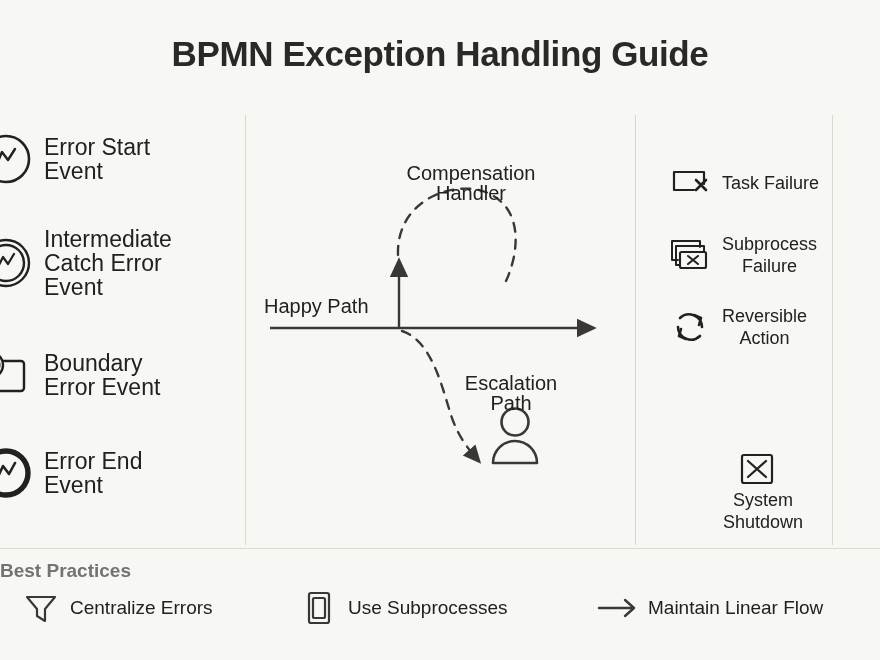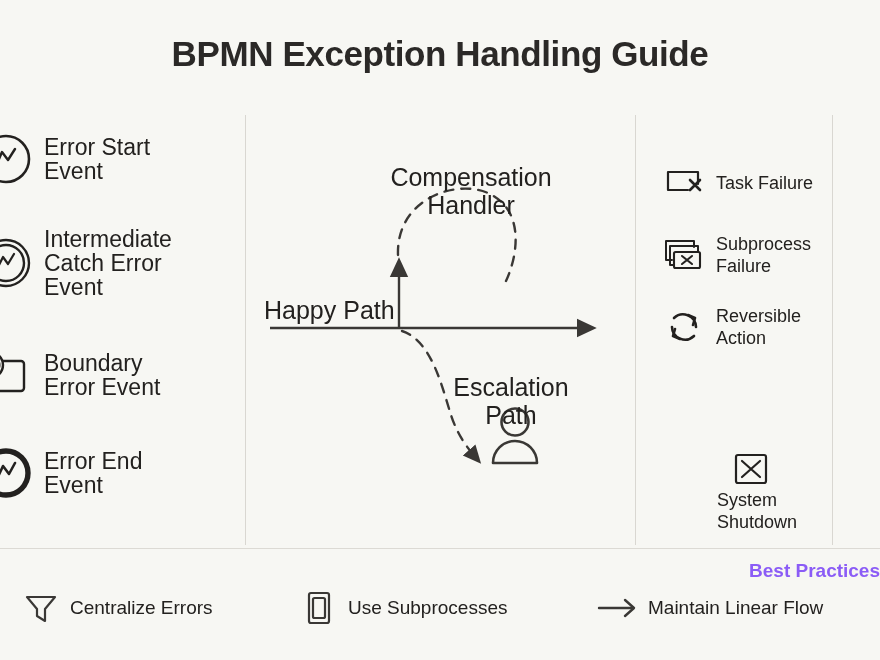--- a/index.html
+++ b/index.html
@@ -102,22 +102,22 @@
   
   #col-flow {
     position: absolute;
     left: 246px;
     top: 115px;
     width: 389px;
     height: 430px;
   }
   .flow-label {
     position: absolute;
-    font-size: 25px;
-    line-height: 28px;
+    font-size: 20px;
+    line-height: 20px;
     font-weight: 500;
     color: #23211f;
     text-align: center;
     white-space: pre-line;
   }
   #flow-label-compensation {
     top: 48px;
     left: 120px;
     width: 210px;
   }
@@ -135,22 +135,23 @@
 
   
   #col-triggers {
     position: absolute;
     left: 636px;
     top: 115px;
     width: 196px;
     height: 430px;
   }
   #col-triggers .legend-row {
-    left: 28px;
+    left: 34px;
     width: 186px;
+    text-align: center;
   }
   #col-triggers .legend-icon {
     width: 40px;
     height: 40px;
     margin-right: 12px;
   }
   #col-triggers .legend-label { font-size: 18px; line-height: 22px; }
 
   .tr-0 { top: 48px; }
   .tr-1 { top: 118px; }
@@ -190,24 +191,24 @@
     left: 0;
     top: 549px;
     width: 880px;
     height: 111px;
   }
   #footer-title {
     position: absolute;
     top: 11px;
     left: 0;
     width: 880px;
-    text-align: right;
+    text-align: left;
     font-size: 19px;
     font-weight: bold;
-    color: #8b5cf6;
+    color: #737373;
   }
   .bp-row {
     position: absolute;
     top: 40px;
     display: flex;
     align-items: center;
   }
   .bp-row .legend-icon {
     width: 38px;
     height: 38px;

